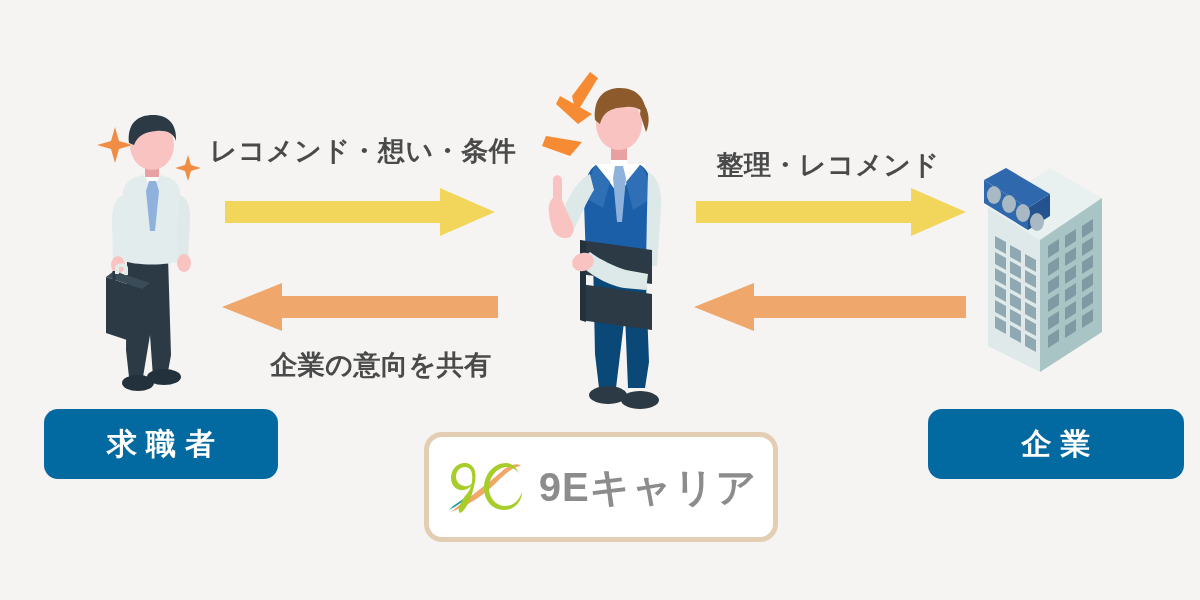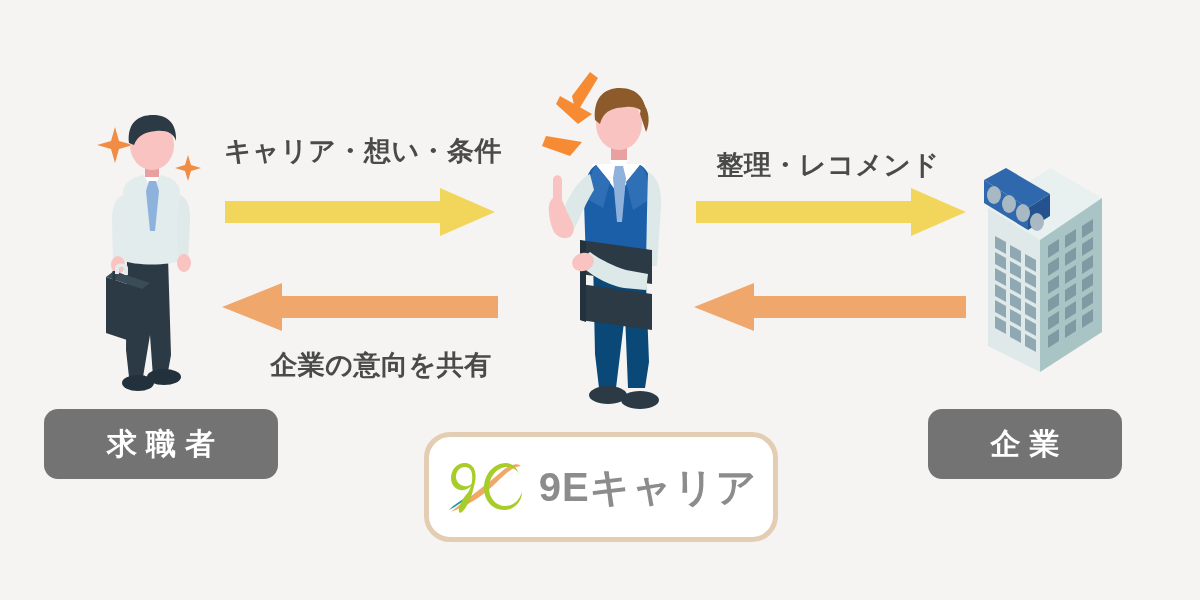--- a/index.html
+++ b/index.html
@@ -35,40 +35,40 @@
   
   .arrow-wrap { position: absolute; }
   .arrow-wrap svg { display: block; }
 
   
   .pill {
     position: absolute;
     display: flex;
     align-items: center;
     justify-content: center;
-    background: #737373;
+    background: #0369a1;
     color: #ffffff;
     font-weight: bold;
     border-radius: 14px;
     letter-spacing: 9px;
     text-indent: 9px;
     font-size: 30px;
     box-sizing: border-box;
   }
 
   
   .logo-card {
     position: absolute;
     left: 424px;
     top: 432px;
     width: 354px;
     height: 110px;
     background: #ffffff;
     border: 5px solid #e3cdb3;
-    border-radius: 26px;
+    border-radius: 18px;
     box-sizing: border-box;
     display: flex;
     align-items: center;
     justify-content: center;
     gap: 16px;
   }
   .logo-mark { width: 78px; height: 62px; flex: 0 0 auto; }
   .logo-text {
     color: #8c8c8c;
     font-weight: bold;
@@ -124,21 +124,21 @@
       <path d="M36 172 L72 184 L80 178 L44 166 Z" fill="#3a4c57"></path>
       <path d="M44 166 L44 176" stroke="#2b3a45" stroke-width="3" fill="none"></path>
       <path d="M45 163 C45 157 58 157 58 163 L58 170 L54 170 L54 164 C54 161 49 161 49 164 L49 169 L45 169 Z" fill="#e2ecec"></path>
     </svg>
   </div>
 
   <div class="pill" style="left:44px; top:409px; width:234px; height:70px;">
     <span>求職者</span>
   </div>
 
-  <div class="flow-label" style="left:208px; top:138px; width:310px;">キャリア・想い・条件</div>
+  <div class="flow-label" style="left:208px; top:138px; width:310px;">レコメンド・想い・条件</div>
 
   <div class="arrow-wrap" style="left:225px; top:188px;">
     <svg width="270" height="48" viewBox="0 0 270 48" xmlns="http://www.w3.org/2000/svg">
       <path d="M0 13 L215 13 L215 0 L270 24 L215 48 L215 35 L0 35 Z" fill="#f2d65c"></path>
     </svg>
   </div>
 
   <div class="arrow-wrap" style="left:222px; top:283px;">
     <svg width="276" height="48" viewBox="0 0 276 48" xmlns="http://www.w3.org/2000/svg">
       <path d="M276 13 L60 13 L60 0 L0 24 L60 48 L60 35 L276 35 Z" fill="#efa76b"></path>
@@ -270,21 +270,21 @@
         <path d="M86 168 L97 161 L97 173 L86 180 Z"></path>
         <path d="M103 158 L114 151 L114 163 L103 170 Z"></path>
         <path d="M120 148 L131 141 L131 153 L120 160 Z"></path>
         <path d="M86 186 L97 179 L97 191 L86 198 Z"></path>
         <path d="M103 176 L114 169 L114 181 L103 188 Z"></path>
         <path d="M120 166 L131 159 L131 171 L120 178 Z"></path>
       </g>
     </svg>
   </div>
 
-  <div class="pill" style="left:928px; top:409px; width:194px; height:70px;">
+  <div class="pill" style="left:928px; top:409px; width:256px; height:70px;">
     <span>企業</span>
   </div>
 
   <div class="logo-card">
     <span class="logo-mark">
       <svg width="78" height="62" viewBox="0 0 78 62" xmlns="http://www.w3.org/2000/svg">
         <path d="M6 56 C20 44 40 30 56 16 C64 9 72 6 76 10 C70 10 62 16 52 26 C38 40 22 50 6 56 Z" fill="#f0a868"></path>
         <path d="M4 54 C12 50 20 44 27 38 C22 40 14 46 8 50 Z" fill="#1e9b9b"></path>
         <path d="M20 40 C16 46 13 52 14 56 C15 58 18 56 21 51 C25 45 28 36 30 26 C32 16 29 8 21 7 C13 6 6 13 6 22 C6 30 12 35 19 34 C24 33 28 29 29 24 C27 29 23 31 19 30 C14 29 11 25 11 21 C11 15 15 11 20 11 C26 11 28 17 27 25 C26 32 24 36 20 40 Z" fill="#a8cc28"></path>
         <path d="M61 7 C49 7 39 18 39 32 C39 45 48 54 59 54 C69 54 77 46 77 36 C74 45 68 50 60 50 C51 50 44 42 44 32 C44 21 52 11 62 11 C68 11 72 14 74 18 C72 11 67 7 61 7 Z" fill="#a8cc28"></path>

